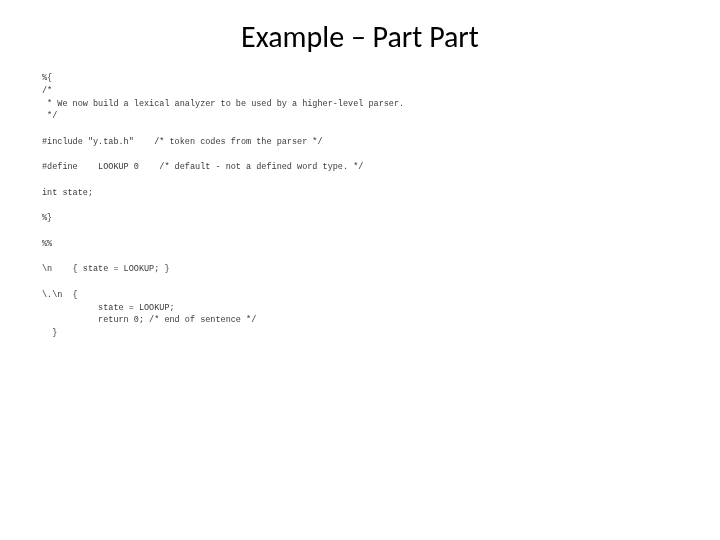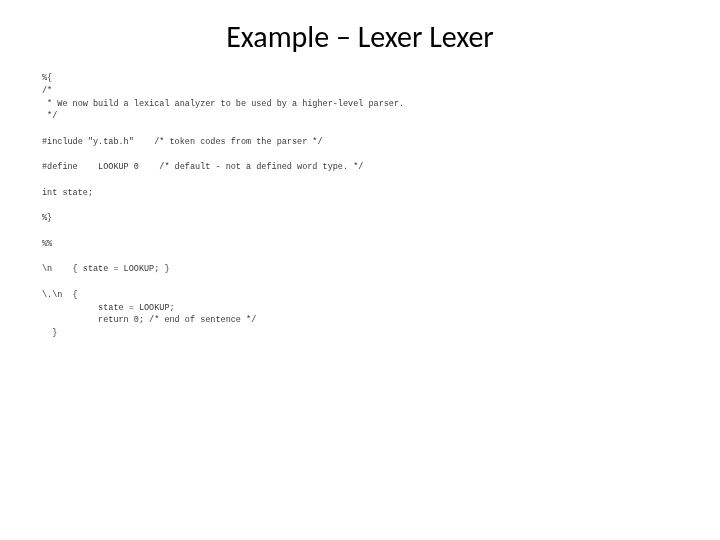--- a/index.html
+++ b/index.html
@@ -37,21 +37,21 @@
     font-size: 8.5px;
     line-height: 1.5;
     color: #3a3a3a;
     white-space: pre;
   }
 </style>
 </head>
 <body>
 
 <div class="slide">
-  <div class="title">Example – Lexer Lexer</div>
+  <div class="title">Example – Part Part</div>
   <div class="code-block">%{
 /*
  * We now build a lexical analyzer to be used by a higher-level parser.
  */
 
 #include "y.tab.h"    /* token codes from the parser */
 
 #define    LOOKUP 0    /* default - not a defined word type. */
 
 int state;

